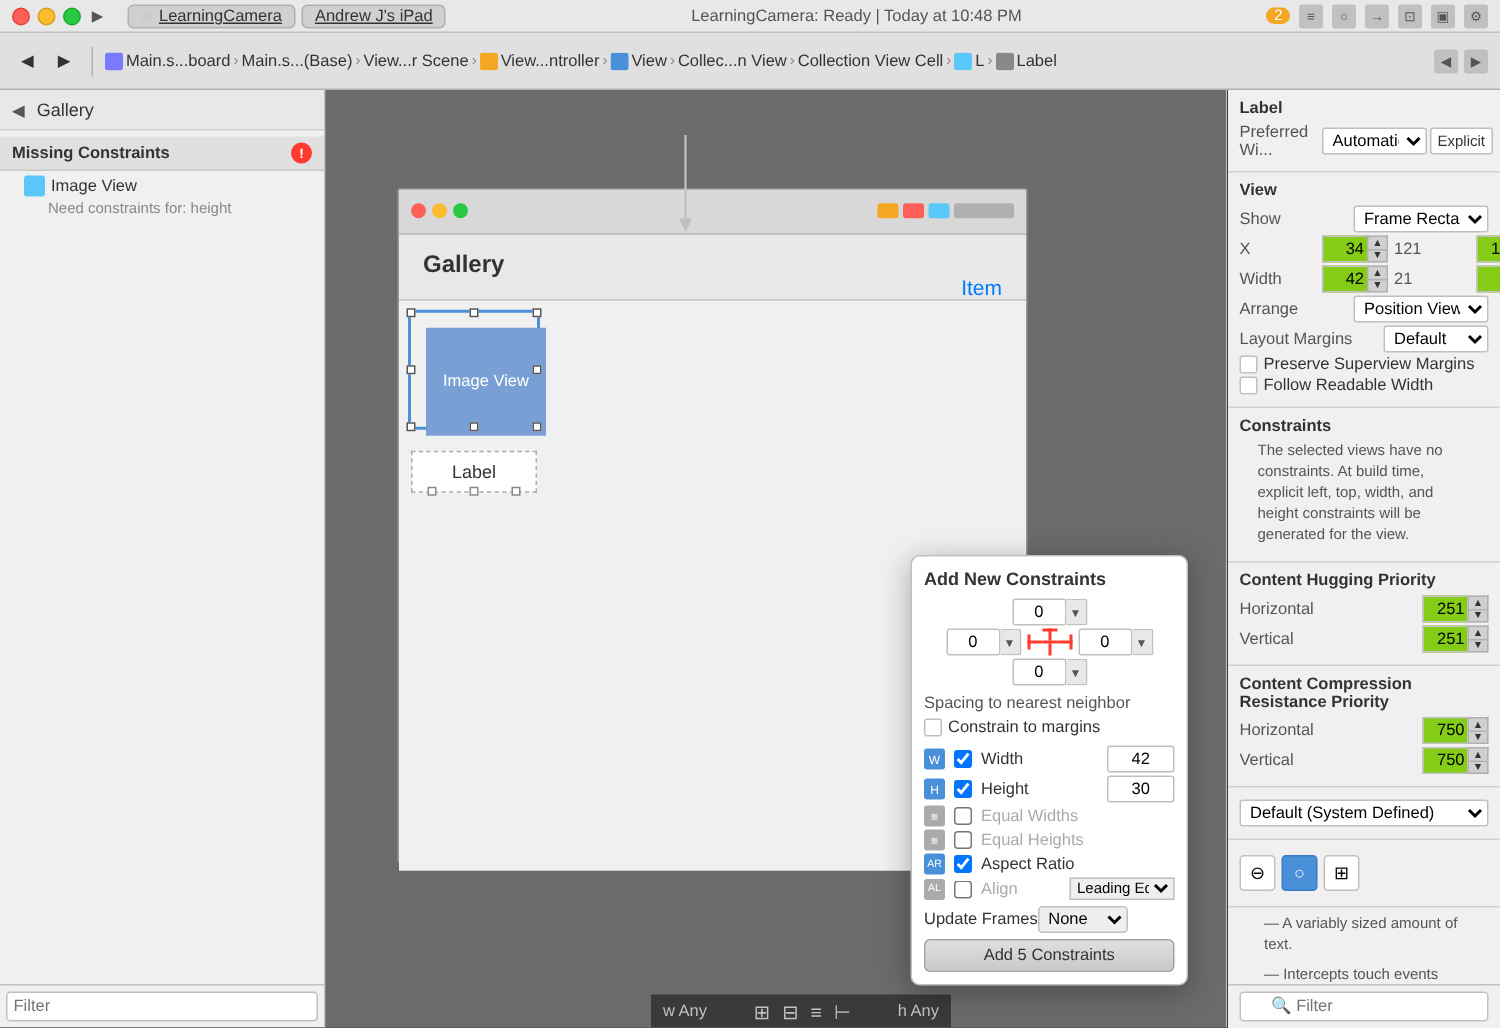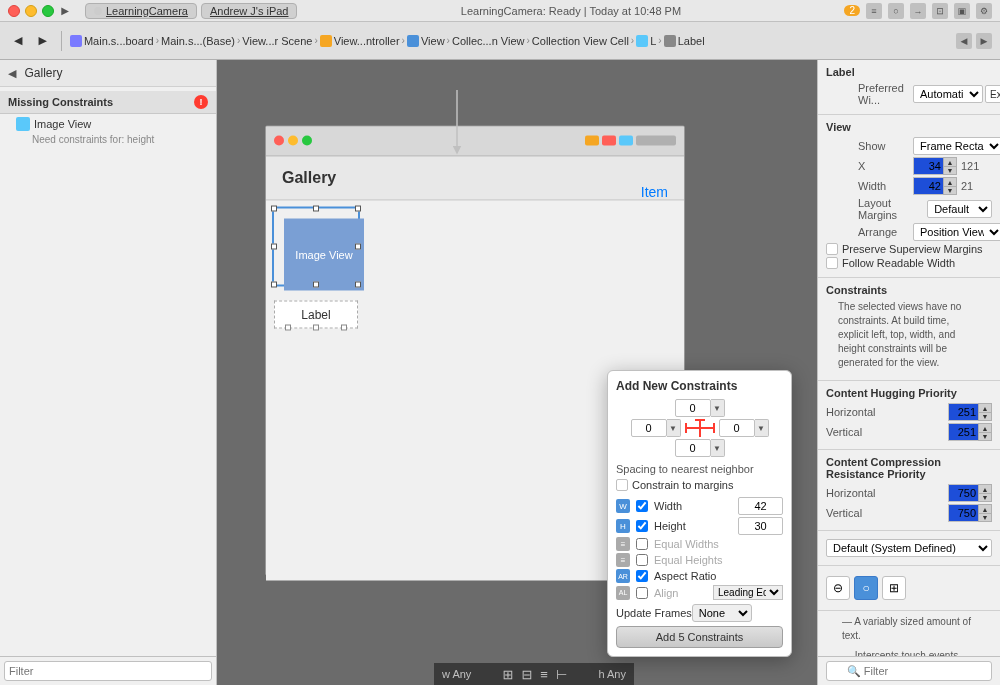--- a/index.html
+++ b/index.html
@@ -84,42 +84,42 @@
     .update-frames-row { display: flex; align-items: center; justify-content: flex-start; margin: 4px 0; }
     .update-frames-label { font-size: 11px; color: #333; }
     .update-frames-select { font-size: 11px; border: 1px solid #c0c0c0; border-radius: 3px; padding: 1px 2px; width: 60px; }
     .add-constraints-btn { width: 100%; height: 22px; background: linear-gradient(#e0e0e0, #c8c8c8); border: 1px solid #a0a0a0; border-radius: 4px; font-size: 11px; color: #333; cursor: pointer; font-weight: 500; }
 
     
     .right-panel { width: 183px; background: #f0f0f0; border-left: 1px solid #c0c0c0; display: flex; flex-direction: column; overflow-y: auto; }
     .right-section { padding: 6px 8px; border-bottom: 1px solid #d0d0d0; }
     .right-section-title { font-size: 11px; font-weight: 600; color: #333; margin-bottom: 4px; }
     .field-row { display: flex; align-items: center; justify-content: space-between; margin: 2px 0; }
-    .field-label { font-size: 11px; color: #555; min-width: 55px; margin-left: 32px; }
+    .field-label { font-size: 11px; color: #555; min-width: 55px; }
     .field-value-group { display: flex; align-items: center; gap: 2px; }
     .field-select { font-size: 11px; border: 1px solid #c0c0c0; border-radius: 2px; height: 18px; background: white; padding: 0 2px; width: 100%; }
     .checkbox-row { display: flex; align-items: center; gap: 4px; margin: 2px 0; }
     .cb { width: 12px; height: 12px; border: 1px solid #c0c0c0; border-radius: 2px; background: white; flex-shrink: 0; }
     .cb-label { font-size: 11px; color: #333; text-align: right; }
     .constraints-text { font-size: 10px; color: #555; line-height: 1.4; margin: 4px 12px; }
     .priority-row { display: flex; align-items: center; justify-content: space-between; margin: 2px 0; }
     .priority-label { font-size: 11px; color: #555; }
     .label-icons { display: flex; gap: 4px; margin: 4px 0; }
     .label-icon-btn { width: 24px; height: 24px; border: 1px solid #c0c0c0; border-radius: 3px; background: white; display: flex; align-items: center; justify-content: center; font-size: 12px; cursor: pointer; }
     .label-icon-btn.active { background: #4a90d9; border-color: #3a7ac9; color: white; }
     .right-bottom { padding: 4px 24px; font-size: 10px; color: #888; overflow-y: auto; }
     .inspector-item { margin-bottom: 6px; }
     .inspector-item-desc { font-size: 10px; color: #555; line-height: 1.4; }
 
     
     .bottom-bar { position: absolute; bottom: 0; left: 217px; right: 183px; height: 22px; background: #3a3a3a; display: flex; align-items: center; justify-content: space-between; padding: 0 8px; }
 
     
     .stepper { display: flex; align-items: center; height: 18px; }
-    .stepper-input { width: 30px; height: 18px; border: 1px solid #c0c0c0; font-size: 11px; text-align: right; padding: 0 2px; background: #1d4ed8; border-right: none; }
+    .stepper-input { width: 30px; height: 18px; border: 1px solid #c0c0c0; font-size: 11px; text-align: right; padding: 0 2px; background: #84cc16; border-right: none; }
     .stepper-btns { display: flex; flex-direction: column; }
     .stepper-btn { width: 14px; height: 9px; background: #d0d0d0; border: 1px solid #b0b0b0; font-size: 7px; display: flex; align-items: center; justify-content: center; cursor: pointer; line-height: 1; }
     .stepper-btn:first-child { border-bottom: none; }
 
     
     .explicit-btn { font-size: 10px; border: 1px solid #c0c0c0; border-radius: 2px; padding: 1px 4px; background: white; color: #333; cursor: pointer; height: 18px; }
     
     
     .c-input-wrap { display: flex; align-items: center; }
     .c-input { width: 36px; height: 18px; border: 1px solid #c0c0c0; border-radius: 2px; font-size: 11px; text-align: center; background: white; }
@@ -474,31 +474,31 @@
             <div class="stepper-btn">▼</div>
           </div>
         </div>
         <span class="field-label" style="margin-left:4px;">21</span>
         <div class="stepper">
           <input class="stepper-input" value="21" style="">
 
         </div>
       </div>
       <div class="field-row">
+        <span class="field-label">Arrange</span>
+        <select class="field-select" style="width:90px;">
+          <option>Position View</option>
+        </select>
+      </div>
+      <div class="field-row">
         <span class="field-label">Layout Margins</span>
         <select class="field-select" style="width:70px;">
           <option>Default</option>
         </select>
       </div>
-      <div class="field-row">
-        <span class="field-label">Arrange</span>
-        <select class="field-select" style="width:90px;">
-          <option>Position View</option>
-        </select>
-      </div>
       <div class="checkbox-row">
         <div class="cb"></div>
         <span class="cb-label">Preserve Superview Margins</span>
       </div>
       <div class="checkbox-row">
         <div class="cb"></div>
         <span class="cb-label">Follow Readable Width</span>
       </div>
     </div>
 

